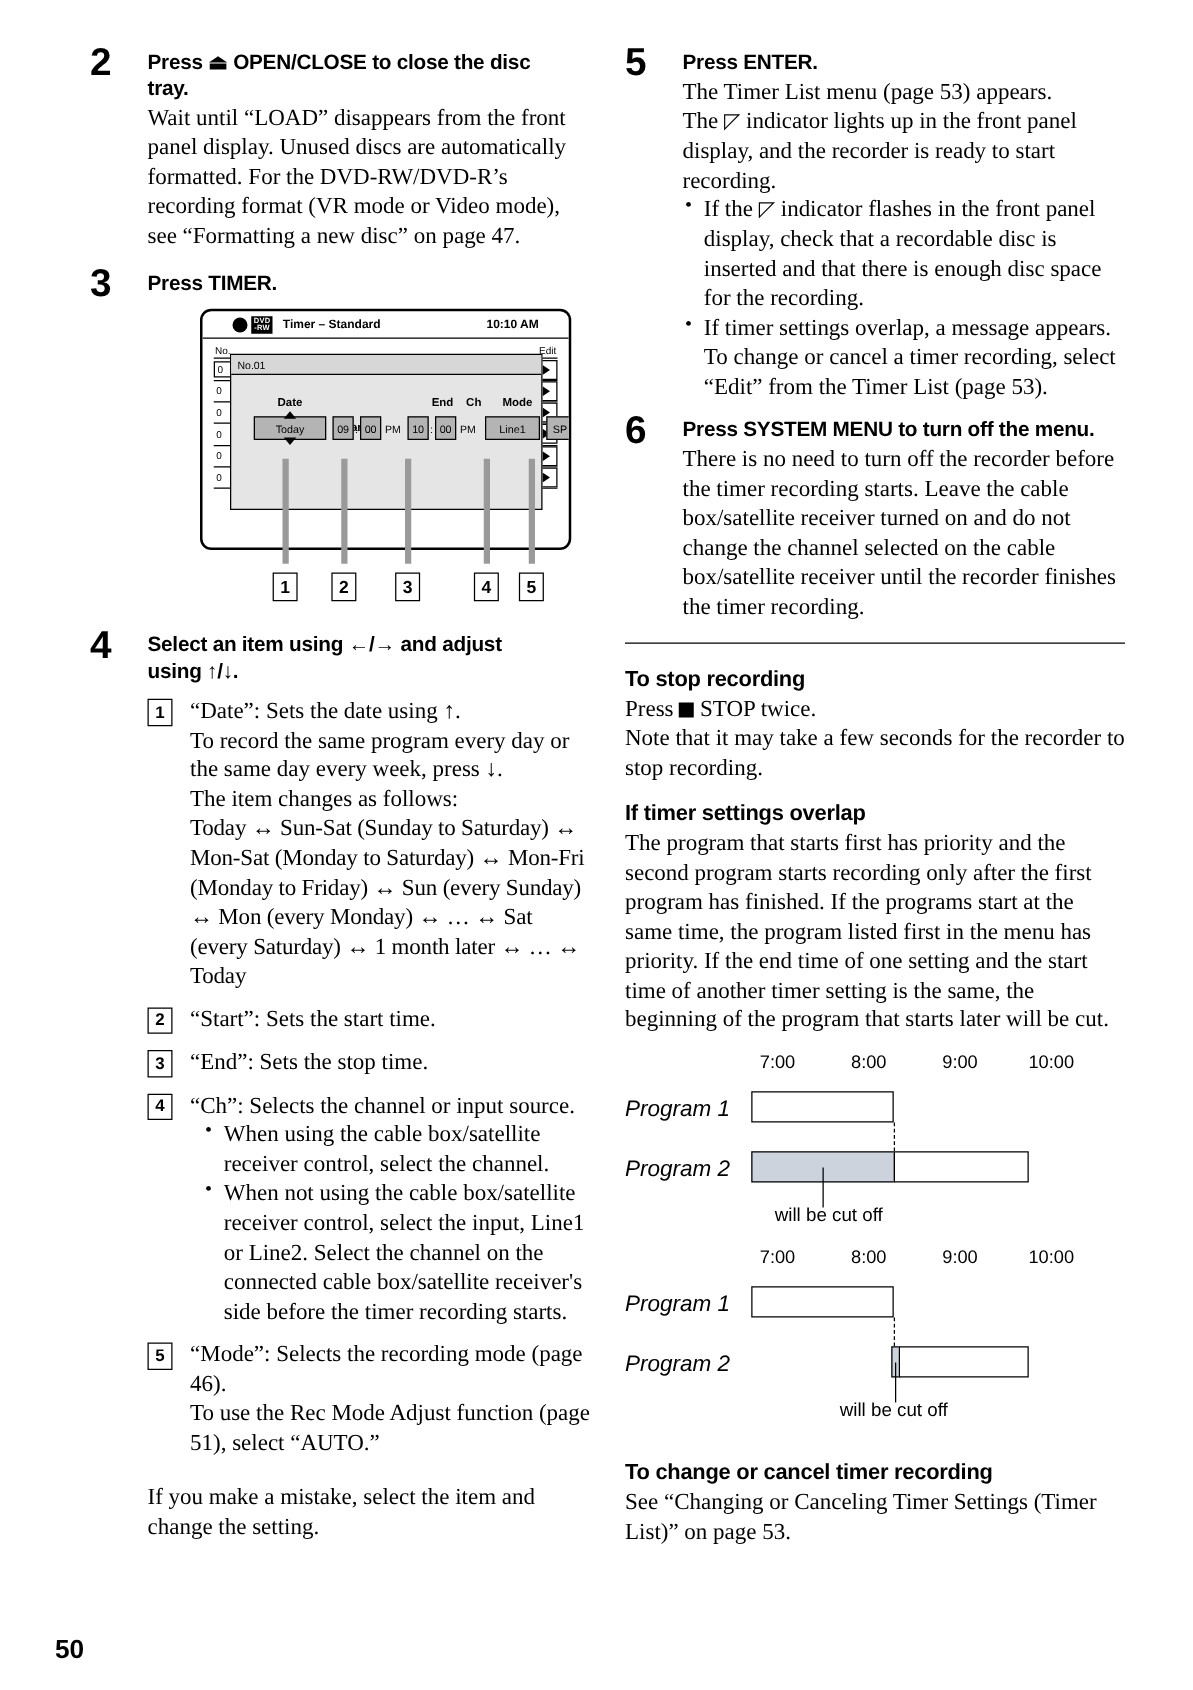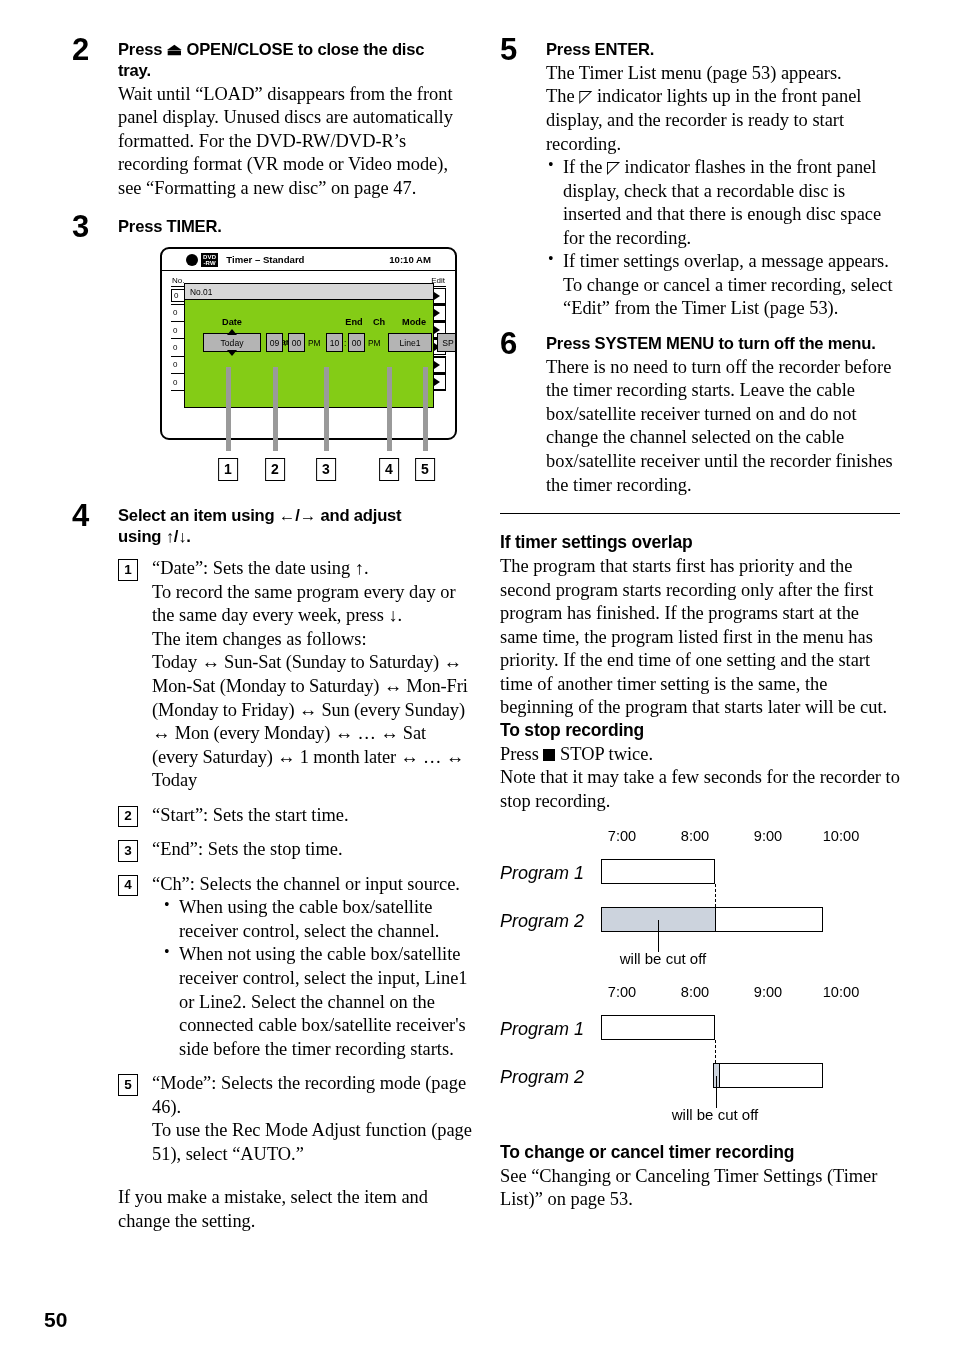--- a/index.html
+++ b/index.html
@@ -238,21 +238,21 @@
     align-items: center;
     box-sizing: border-box;
   }
   
   .tv-dialog {
     position: absolute;
     left: 22px;
     top: 34px;
     width: 250px;
     height: 125px;
-    background: #84cc16;
+    background: #e5e5e5;
     border: 1.4px solid #000;
     box-sizing: border-box;
   }
   .dlg-head {
     height: 15px;
     background: #d7d7d7;
     border-bottom: 1.2px solid #000;
     font-size: 8.4px;
     display: flex;
     align-items: center;
@@ -592,29 +592,29 @@
     </div>
 
     <div class="step" style="margin-top:13px;">
       <div class="step-num">6</div>
       <div class="step-title">Press SYSTEM MENU to turn off the menu.</div>
       <p class="body-text">There is no need to turn off the recorder before the timer recording starts. Leave the cable box/satellite receiver turned on and do not change the channel selected on the cable box/satellite receiver until the recorder finishes the timer recording.</p>
     </div>
 
     <hr class="rule">
 
-    <div style="margin-top:14px;">
-      <div class="sec-head">If timer settings overlap</div>
-      <p class="body-text">The program that starts first has priority and the second program starts recording only after the first program has finished. If the programs start at the same time, the program listed first in the menu has priority. If the end time of one setting and the start time of another timer setting is the same, the beginning of the program that starts later will be cut.</p>
-    </div>
-
     <div>
       <div class="sec-head">To stop recording</div>
       <p class="body-text"><span>Press </span><span class="stopsq"></span><span> STOP twice.</span></p>
       <p class="body-text">Note that it may take a few seconds for the recorder to stop recording.</p>
+    </div>
+
+    <div style="margin-top:14px;">
+      <div class="sec-head">If timer settings overlap</div>
+      <p class="body-text">The program that starts first has priority and the second program starts recording only after the first program has finished. If the programs start at the same time, the program listed first in the menu has priority. If the end time of one setting and the start time of another timer setting is the same, the beginning of the program that starts later will be cut.</p>
     </div>
 
     <div class="timeline" style="margin-top:14px;">
       <span class="tl-tick" style="left:122px;">7:00</span>
       <span class="tl-tick" style="left:195px;">8:00</span>
       <span class="tl-tick" style="left:268px;">9:00</span>
       <span class="tl-tick" style="left:341px;">10:00</span>
 
       <span class="tl-label" style="top:35px;">Program 1</span>
       <span class="tl-label" style="top:83px;">Program 2</span>
@@ -643,20 +643,20 @@
 
       <span class="tl-dash" style="left:215px; top:56px; height:23px;"></span>
 
       <span class="tl-bar shaded" style="left:213px; top:79px; width:8px;"></span>
       <span class="tl-bar" style="left:219px; top:79px; width:104px;"></span>
 
       <span class="tl-pointer" style="left:216px; top:92px; height:32px;"></span>
       <span class="tl-cut" style="left:215px; top:122px;">will be cut off</span>
     </div>
 
-    <div style="margin-top:0;">
+    <div style="margin-top:11px;">
       <div class="sec-head">To change or cancel timer recording</div>
       <p class="body-text">See “Changing or Canceling Timer Settings (Timer List)”  on page 53.</p>
     </div>
   </div>
 
   <div class="page-num">50</div>
 </div>
 
 </body></html>

